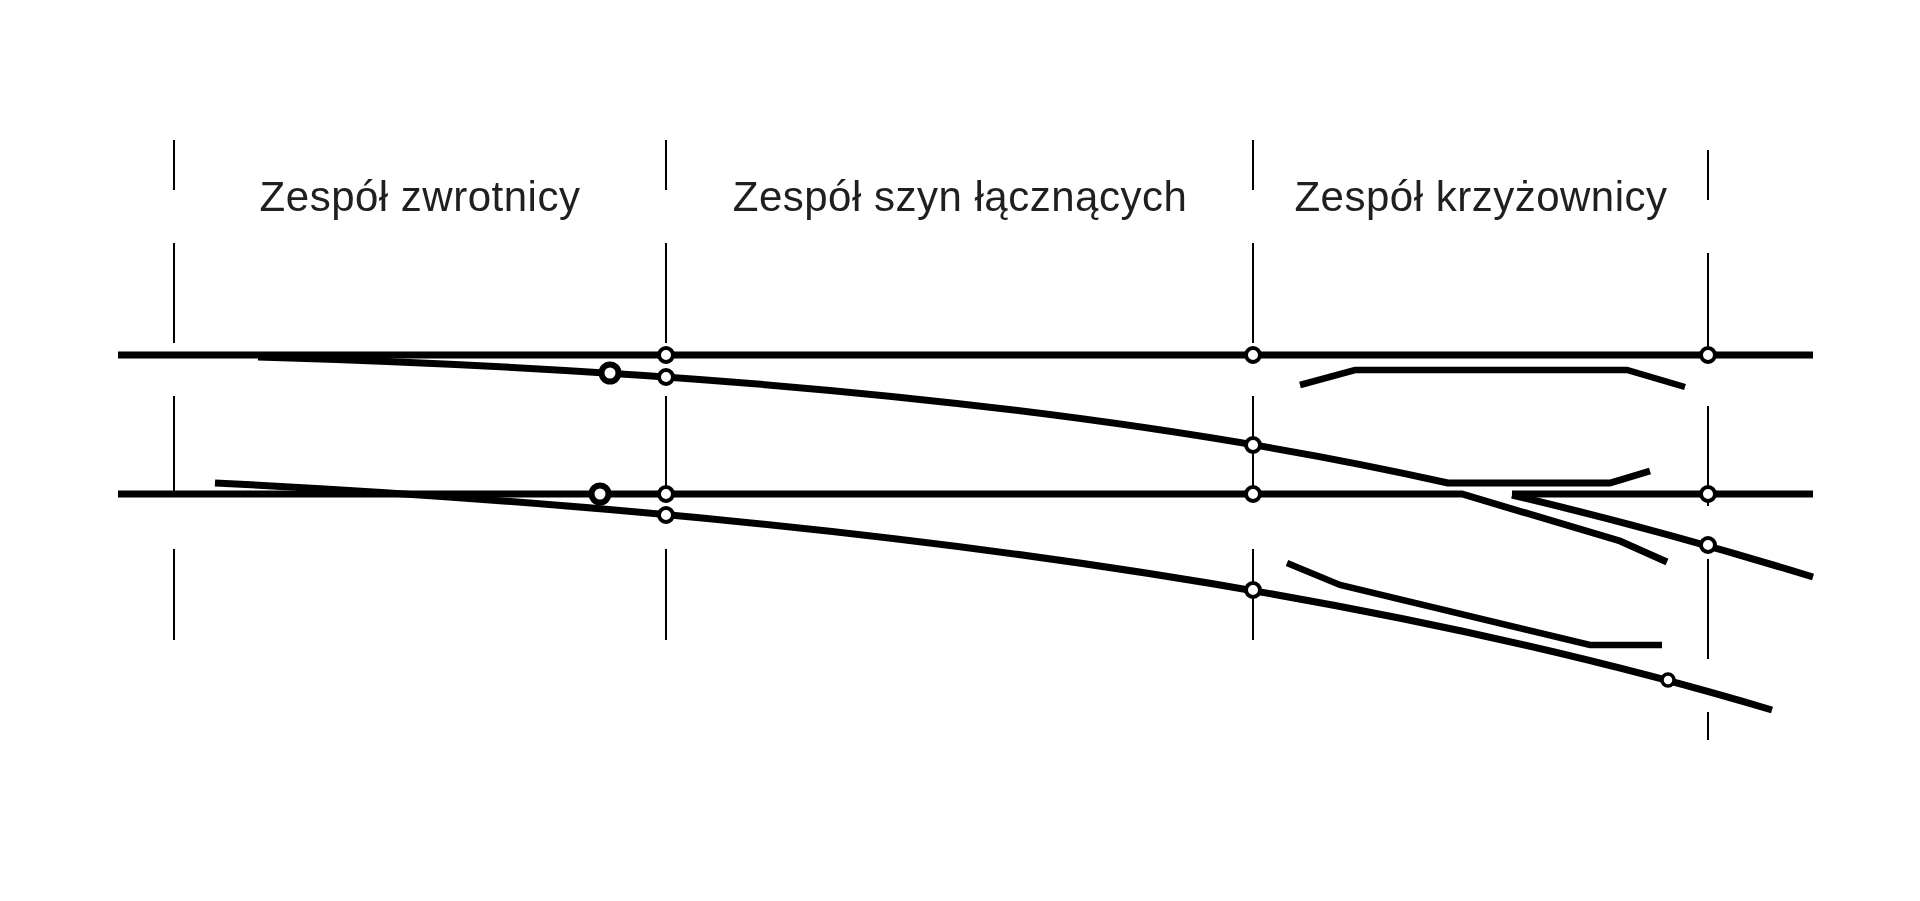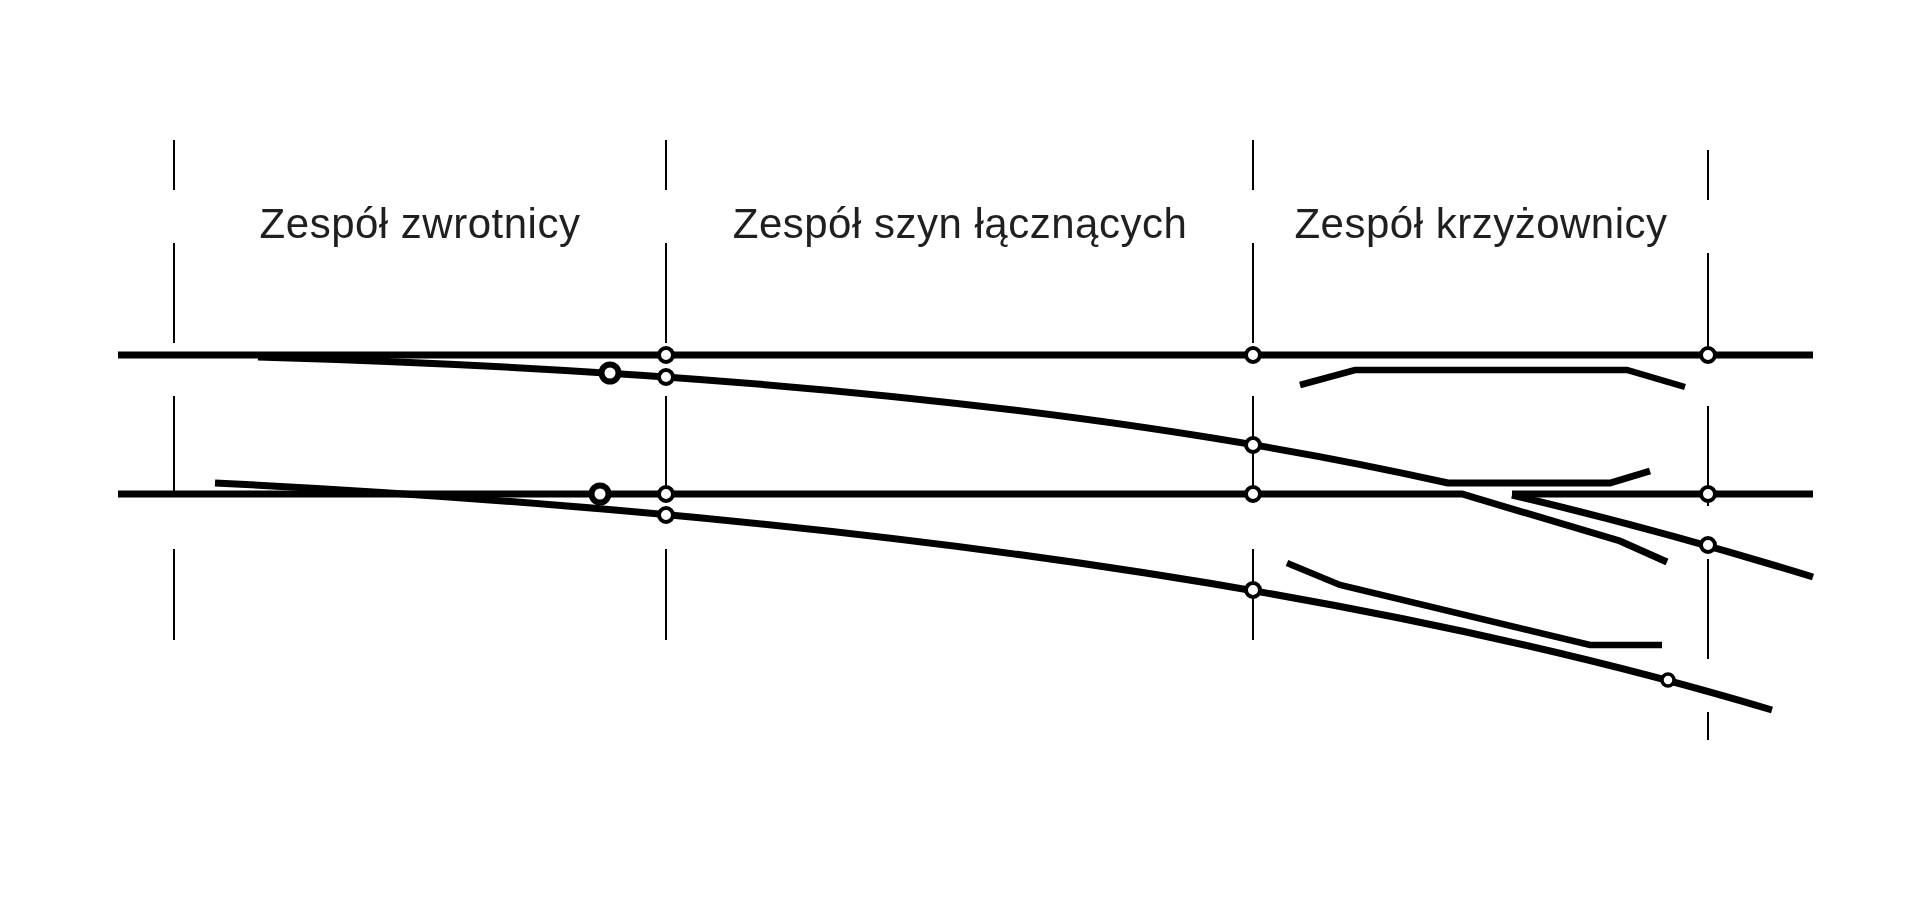--- a/index.html
+++ b/index.html
@@ -20,21 +20,20 @@
     inset: 0;
   }
   .zone-label {
     position: absolute;
     transform: translate(-50%, -50%);
     white-space: nowrap;
     color: #1f1f1f;
     font-family: "Liberation Sans", sans-serif;
     font-weight: 400;
     letter-spacing: 0.5px;
-    margin-top: 27px;
   }
 </style>
 </head>
 <body>
 
 <div class="stage">
 
   <svg class="track-svg" width="1920" height="901" viewBox="0 0 1920 901" xmlns="http://www.w3.org/2000/svg">
       <line x1="174" x2="174" y1="140" y2="640" stroke="#000000" stroke-width="2" stroke-dasharray="100 53" stroke-dashoffset="50"></line>
       <line x1="666" x2="666" y1="140" y2="640" stroke="#000000" stroke-width="2" stroke-dasharray="100 53" stroke-dashoffset="50"></line>

